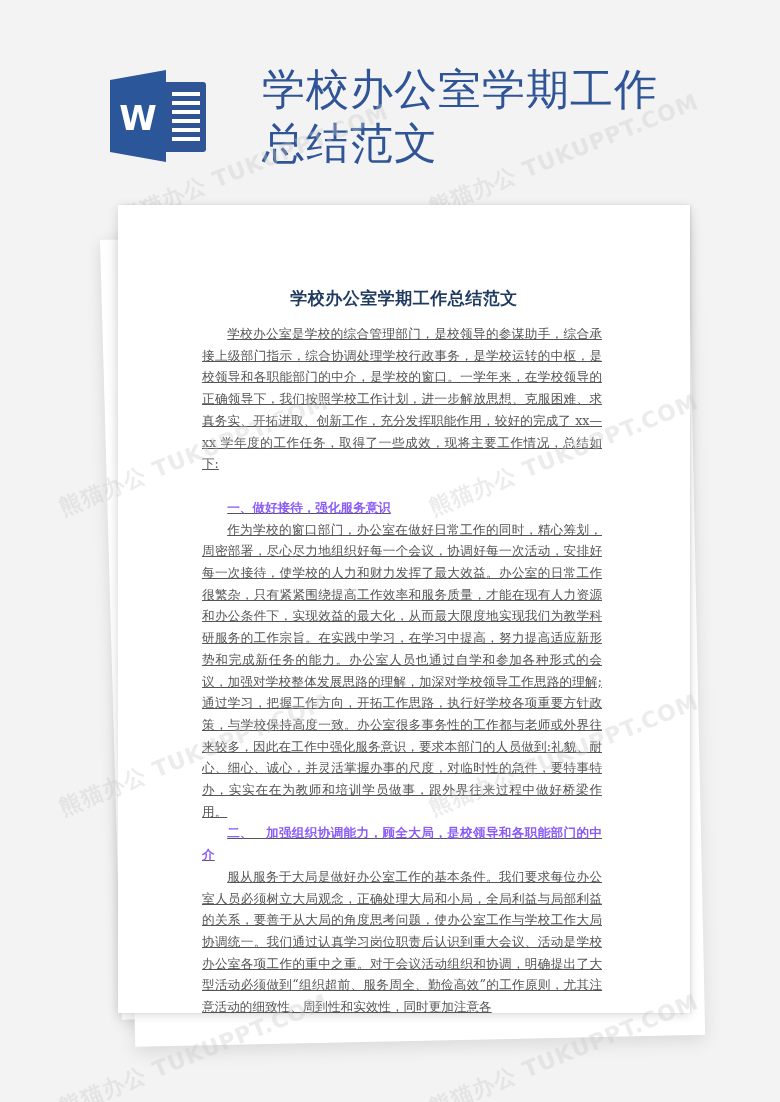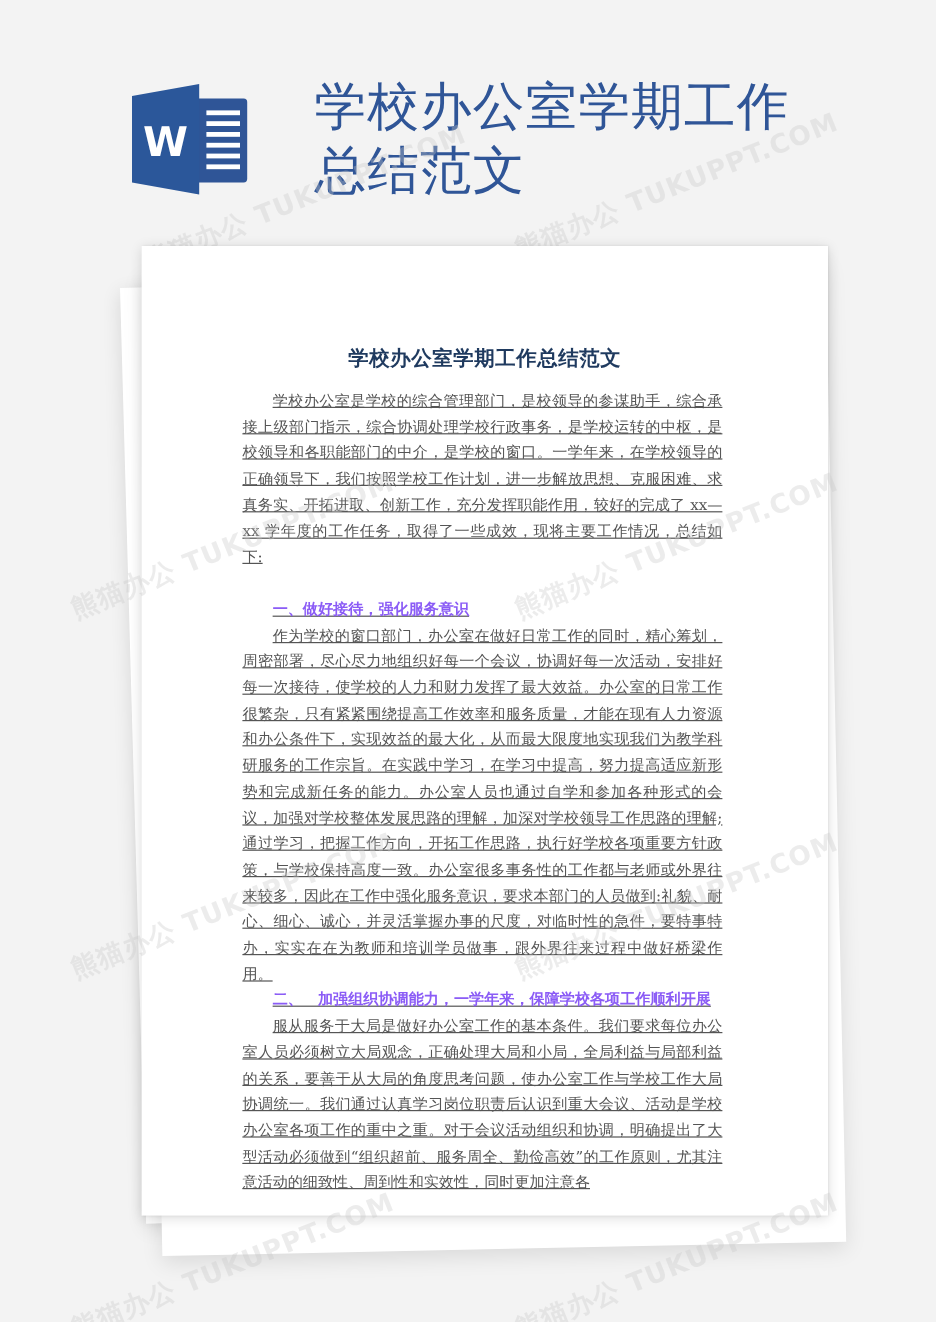--- a/index.html
+++ b/index.html
@@ -82,21 +82,21 @@
 <div class="sheet-back2"></div>
 <div class="sheet-back1"></div>
 
 <div class="sheet">
   <div class="doc-title">学校办公室学期工作总结范文</div>
   <div class="doc-body">
     <p class="para">学校办公室是学校的综合管理部门，是校领导的参谋助手，综合承接上级部门指示，综合协调处理学校行政事务，是学校运转的中枢，是校领导和各职能部门的中介，是学校的窗口。一学年来，在学校领导的正确领导下，我们按照学校工作计划，进一步解放思想、克服困难、求真务实、开拓进取、创新工作，充分发挥职能作用，较好的完成了 xx—xx 学年度的工作任务，取得了一些成效，现将主要工作情况，总结如下:</p>
     <div class="gap"></div>
     <p class="heading">一、做好接待，强化服务意识</p>
     <p class="para">作为学校的窗口部门，办公室在做好日常工作的同时，精心筹划，周密部署，尽心尽力地组织好每一个会议，协调好每一次活动，安排好每一次接待，使学校的人力和财力发挥了最大效益。办公室的日常工作很繁杂，只有紧紧围绕提高工作效率和服务质量，才能在现有人力资源和办公条件下，实现效益的最大化，从而最大限度地实现我们为教学科研服务的工作宗旨。在实践中学习，在学习中提高，努力提高适应新形势和完成新任务的能力。办公室人员也通过自学和参加各种形式的会议，加强对学校整体发展思路的理解，加深对学校领导工作思路的理解;通过学习，把握工作方向，开拓工作思路，执行好学校各项重要方针政策，与学校保持高度一致。办公室很多事务性的工作都与老师或外界往来较多，因此在工作中强化服务意识，要求本部门的人员做到:礼貌、耐心、细心、诚心，并灵活掌握办事的尺度，对临时性的急件，要特事特办，实实在在为教师和培训学员做事，跟外界往来过程中做好桥梁作用。</p>
-    <p class="heading">二、　加强组织协调能力，一学年来，保障学校各项工作顺利开展</p>
+    <p class="heading">二、　加强组织协调能力，顾全大局，是校领导和各职能部门的中介</p>
     <p class="para">服从服务于大局是做好办公室工作的基本条件。我们要求每位办公室人员必须树立大局观念，正确处理大局和小局，全局利益与局部利益的关系，要善于从大局的角度思考问题，使办公室工作与学校工作大局协调统一。我们通过认真学习岗位职责后认识到重大会议、活动是学校办公室各项工作的重中之重。对于会议活动组织和协调，明确提出了大型活动必须做到“组织超前、服务周全、勤俭高效”的工作原则，尤其注意活动的细致性、周到性和实效性，同时更加注意各</p>
   </div>
 </div>
 
 <div class="watermark" style="left:50px; top:440px;">熊猫办公 TUKUPPT.COM</div>
 <div class="watermark" style="left:420px; top:440px;">熊猫办公 TUKUPPT.COM</div>
 <div class="watermark" style="left:50px; top:740px;">熊猫办公 TUKUPPT.COM</div>
 <div class="watermark" style="left:420px; top:740px;">熊猫办公 TUKUPPT.COM</div>
 <div class="watermark" style="left:50px; top:1040px;">熊猫办公 TUKUPPT.COM</div>
 <div class="watermark" style="left:420px; top:1040px;">熊猫办公 TUKUPPT.COM</div>

